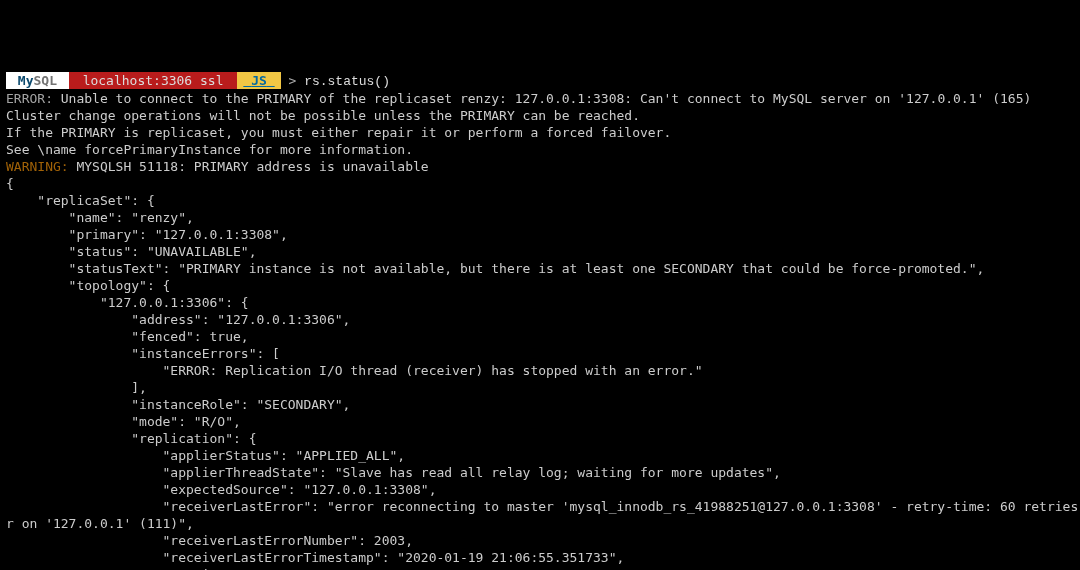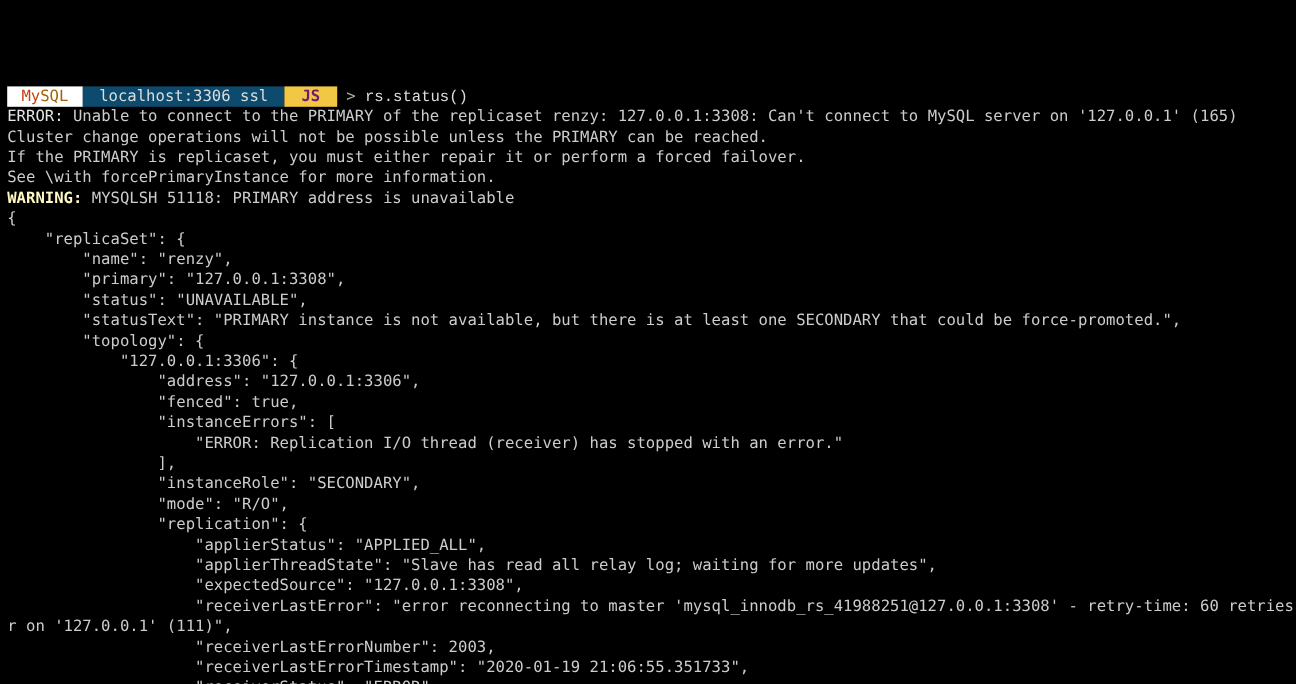--- a/index.html
+++ b/index.html
@@ -22,68 +22,68 @@
     .prompt-line {
       display: inline;
     }
     .badge-mysql {
       background: #fff;
       color: #000;
       padding: 0 4px;
       display: inline-block;
     }
     .badge-mysql .my {
-      color: #c2410c;
-      font-weight: normal;
+      color: #0c4a6e;
+      font-weight: bold;
     }
     .badge-mysql .sql {
-      color: #a16207;
-      font-weight: normal;
+      color: #737373;
+      font-weight: bold;
     }
     .badge-host {
-      background: #0c4a6e;
+      background: #b91c1c;
       color: #ddd;
       padding: 0 6px;
       display: inline-block;
     }
     .badge-js {
       background: #f2c744;
-      color: #701a75;
+      color: #0369a1;
       padding: 0 6px;
       font-weight: bold;
       display: inline-block;
+      text-decoration: underline;
     }
     .prompt-caret {
       color: #aaa;
     }
     .cmd {
       color: #ddd;
       font-family: Liberation Mono, monospace;
     }
     .err-label {
-      color: #e5e5e5;
+      color: #a3a3a3;
     }
     .warn-label {
-      color: #fef9c3;
-      font-weight: bold;
+      color: #a16207;
     }
     .output {
       color: #ccc;
     }
   </style>
 </head>
 <body>
 
 
 
 <span class="prompt-line"><span class="badge-mysql"> <span class="my">My</span><span class="sql">SQL</span> </span><span class="badge-host"> <span>localhost:3306 ssl</span> </span><span class="badge-js"> <span>JS</span> </span> <span class="prompt-caret">&gt;</span> <span class="cmd">rs.status()</span></span>
 <span class="output"><span class="err-label">ERROR:</span><span> Unable to connect to the PRIMARY of the replicaset renzy: 127.0.0.1:3308: Can't connect to MySQL server on '127.0.0.1' (165)</span>
 <span>Cluster change operations will not be possible unless the PRIMARY can be reached.</span>
 <span>If the PRIMARY is replicaset, you must either repair it or perform a forced failover.</span>
-<span>See \with forcePrimaryInstance for more information.</span></span>
+<span>See \name forcePrimaryInstance for more information.</span></span>
 <span class="output"><span class="warn-label">WARNING:</span><span> MYSQLSH 51118: PRIMARY address is unavailable</span></span>
 <span class="output"><span>{</span>
 <span>    "replicaSet": {</span>
 <span>        "name": "renzy", </span>
 <span>        "primary": "127.0.0.1:3308", </span>
 <span>        "status": "UNAVAILABLE", </span>
 <span>        "statusText": "PRIMARY instance is not available, but there is at least one SECONDARY that could be force-promoted.", </span>
 <span>        "topology": {</span>
 <span>            "127.0.0.1:3306": {</span>
 <span>                "address": "127.0.0.1:3306", </span>

